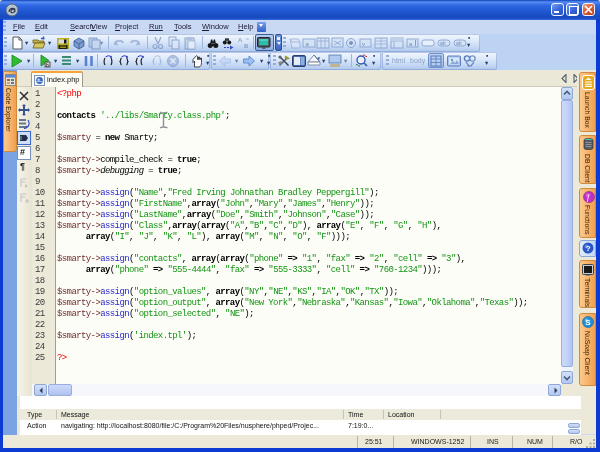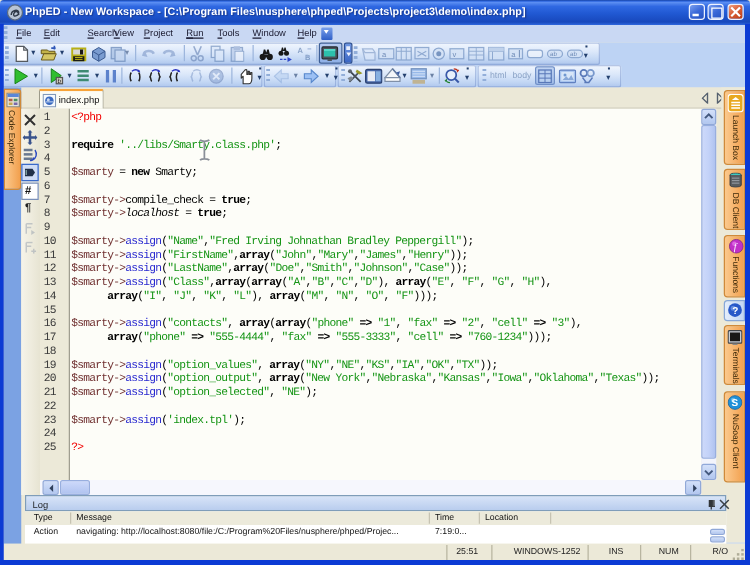--- a/index.html
+++ b/index.html
@@ -78,21 +78,20 @@
   
   #status{left:3px;top:435px;width:593px;height:13px;background:#ece9d8;font-size:7px;color:#222;}
 </style>
 </head>
 <body>
 <div class="abs" id="title">
   <svg style="position:absolute;left:5px;top:3px;" width="14" height="14" viewBox="0 0 14 14">
       <circle cx="7" cy="7" r="6" fill="#b8c4d4" stroke="#5a6a80"></circle>
       <path d="M4 9c0-4 6-5 6-2s-5 4-4 1 4-2 4 1" stroke="#303a48" stroke-width="1.1" fill="none"></path>
     </svg>
-  <div class="txt">PhpED - New Workspace - [C:\Program Files\nusphere\phped\Projects\project3\demo\index.php]</div>
   <div class="tbtn" id="btn-min">
       <div style="position:absolute;left:2px;top:7px;width:5px;height:2px;background:#fff;"></div>
     </div>
   <div class="tbtn" id="btn-max">
       <div style="position:absolute;left:2px;top:2px;width:7px;height:7px;border:1.5px solid #fff;"></div>
     </div>
   <div class="tbtn" id="btn-close">
       <svg style="position:absolute;left:1px;top:1px;" width="9" height="9" viewBox="0 0 9 9">
         <path d="M1 1l7 7M8 1 1 8" stroke="#fff" stroke-width="1.7"></path>
       </svg>
@@ -454,26 +453,26 @@
 18
 19
 20
 21
 22
 23
 24
 25</div>
 <div class="abs" id="code"><span class="r">&lt;?php</span>
 
-<span class="k">require</span> <span class="s">'../libs/Smarty.class.php'</span>;
+<span class="k">contacts</span> <span class="s">'../libs/Smarty.class.php'</span>;
 
 <span class="v">$smarty</span> = <span class="k">new</span> Smarty;
 
 <span class="v">$smarty-&gt;</span>compile_check = <span class="k">true</span>;
-<span class="v">$smarty-&gt;</span><span class="i">localhost</span> = <span class="k">true</span>;
+<span class="v">$smarty-&gt;</span><span class="i">debugging</span> = <span class="k">true</span>;
 
 <span class="v">$smarty-&gt;</span><span class="f">assign</span>(<span class="s">"Name"</span>,<span class="s">"Fred Irving Johnathan Bradley Peppergill"</span>);
 <span class="v">$smarty-&gt;</span><span class="f">assign</span>(<span class="s">"FirstName"</span>,<span class="k">array</span>(<span class="s">"John"</span>,<span class="s">"Mary"</span>,<span class="s">"James"</span>,<span class="s">"Henry"</span>));
 <span class="v">$smarty-&gt;</span><span class="f">assign</span>(<span class="s">"LastName"</span>,<span class="k">array</span>(<span class="s">"Doe"</span>,<span class="s">"Smith"</span>,<span class="s">"Johnson"</span>,<span class="s">"Case"</span>));
 <span class="v">$smarty-&gt;</span><span class="f">assign</span>(<span class="s">"Class"</span>,<span class="k">array</span>(<span class="k">array</span>(<span class="s">"A"</span>,<span class="s">"B"</span>,<span class="s">"C"</span>,<span class="s">"D"</span>), <span class="k">array</span>(<span class="s">"E"</span>, <span class="s">"F"</span>, <span class="s">"G"</span>, <span class="s">"H"</span>),
       <span class="k">array</span>(<span class="s">"I"</span>, <span class="s">"J"</span>, <span class="s">"K"</span>, <span class="s">"L"</span>), <span class="k">array</span>(<span class="s">"M"</span>, <span class="s">"N"</span>, <span class="s">"O"</span>, <span class="s">"F"</span>)));
 
 <span class="v">$smarty-&gt;</span><span class="f">assign</span>(<span class="s">"contacts"</span>, <span class="k">array</span>(<span class="k">array</span>(<span class="s">"phone"</span> <span class="k">=&gt;</span> <span class="s">"1"</span>, <span class="s">"fax"</span> <span class="k">=&gt;</span> <span class="s">"2"</span>, <span class="s">"cell"</span> <span class="k">=&gt;</span> <span class="s">"3"</span>),
       <span class="k">array</span>(<span class="s">"phone"</span> <span class="k">=&gt;</span> <span class="s">"555-4444"</span>, <span class="s">"fax"</span> <span class="k">=&gt;</span> <span class="s">"555-3333"</span>, <span class="s">"cell"</span> <span class="k">=&gt;</span> <span class="s">"760-1234"</span>)));
 
@@ -550,31 +549,20 @@
   <div class="rtab" style="top:243px;height:73px;left:2px;width:17px;">
     <svg style="position:absolute;left:2px;top:2px;" width="12" height="12" viewBox="0 0 12 12">
         <circle cx="6" cy="6" r="5.5" fill="#2090d8" stroke="#1060a0" stroke-width="0.6"></circle>
         <circle cx="4.5" cy="4" r="1.8" fill="#70c0ec" opacity="0.8"></circle>
         <text x="3.2" y="9" font-size="8" fill="#fff" font-weight="bold">S</text>
       </svg>
     <div class="rtxt" style="top:17px;">NuSoap Client</div>
   </div>
 </div>
 <div class="abs" id="log">
-  <div id="logtitle">
-    <span style="position:absolute;left:5px;top:2px;font-size:7.5px;color:#26292c;">Log</span>
-    <svg style="position:absolute;left:544px;top:2px;" width="9" height="9" viewBox="0 0 9 9">
-        <path d="M2 1h4v5H2z" fill="#303438"></path>
-        <path d="M2 6h5M4 6v2.5" stroke="#303438" stroke-width="1"></path>
-        <path d="M6 1v5" stroke="#585c60" stroke-width="1.6"></path>
-      </svg>
-    <svg style="position:absolute;left:554px;top:2px;" width="9" height="9" viewBox="0 0 9 9">
-        <path d="M1 1l7 7M8 1 1 8" stroke="#3a4148" stroke-width="1.2"></path>
-      </svg>
-  </div>
   <div id="loghead">
     <span style="position:absolute;left:7px;top:2px;">Type</span>
     <span style="position:absolute;left:41px;top:2px;">Message</span>
     <span style="position:absolute;left:328px;top:2px;">Time</span>
     <span style="position:absolute;left:368px;top:2px;">Location</span>
     <div style="position:absolute;left:36px;top:1px;width:1px;height:9px;background:#c6c3b2;"></div>
     <div style="position:absolute;left:323px;top:1px;width:1px;height:9px;background:#c6c3b2;"></div>
     <div style="position:absolute;left:363px;top:1px;width:1px;height:9px;background:#c6c3b2;"></div>
     <div style="position:absolute;left:420px;top:1px;width:1px;height:9px;background:#c6c3b2;"></div>
   </div>

